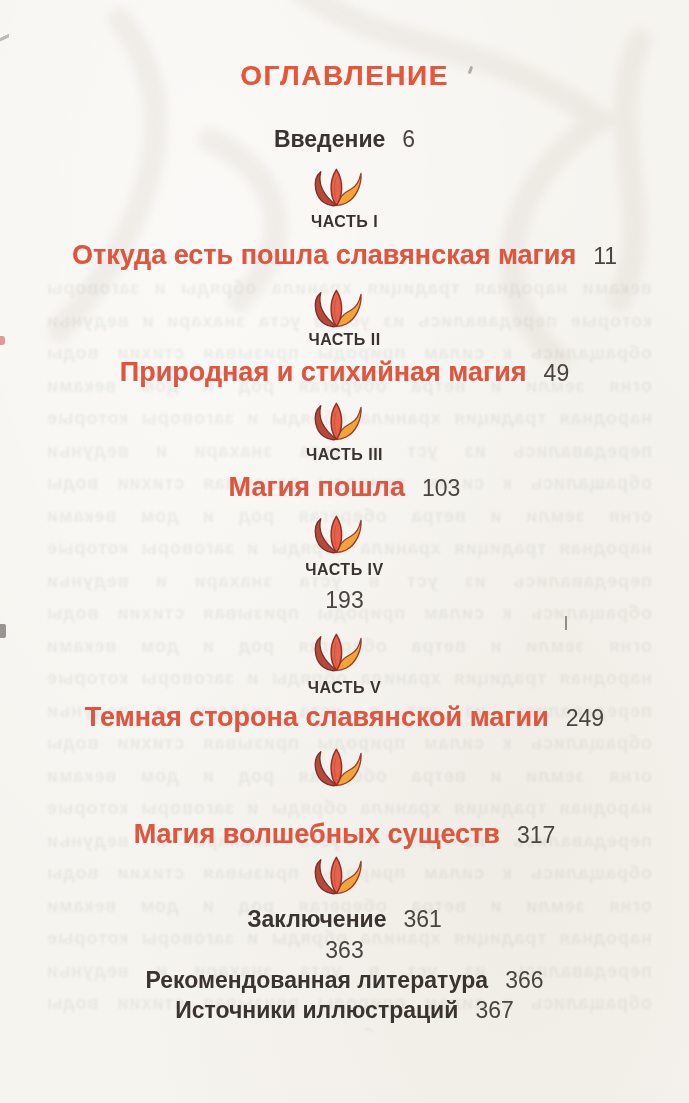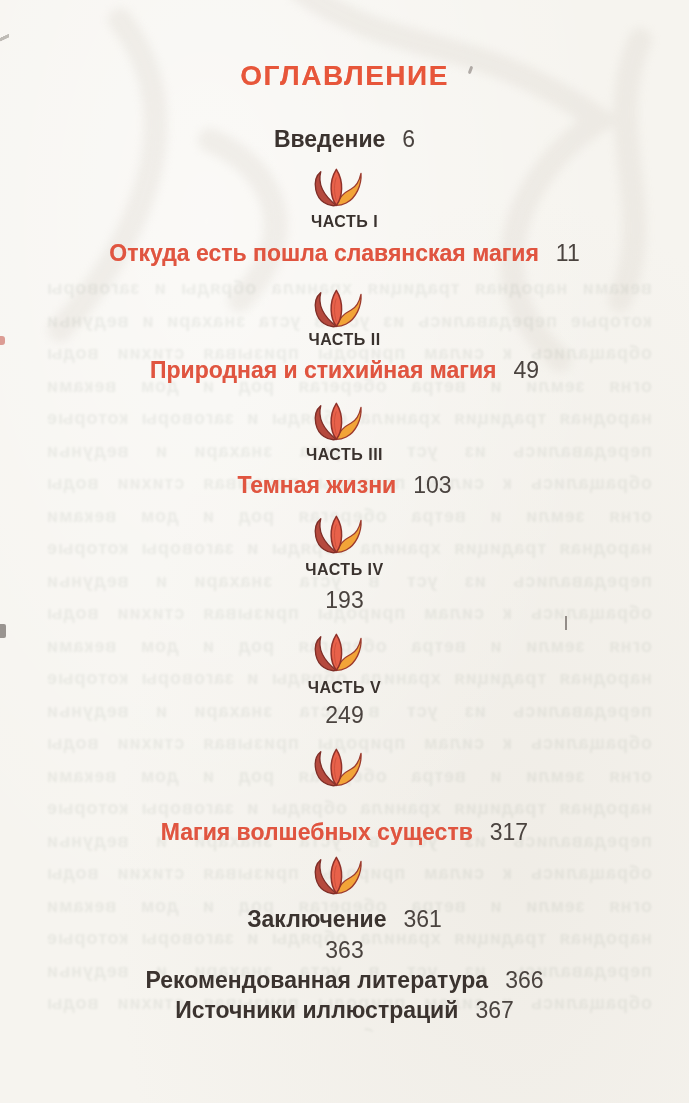--- a/index.html
+++ b/index.html
@@ -44,21 +44,21 @@
   .page-title {
     position:absolute; left:0; width:100%;
     text-align:center;
     font-size:28px; font-weight:700; letter-spacing:1.5px;
     color:#e7563a;
     text-shadow:0 0 .5px rgba(231,86,58,.55);
   }
   .entry-label { font-size:23px; font-weight:700; color:#3b332f; }
   .entry-page  { font-size:23px; font-weight:400; color:#4a433f; }
   .part-label  { font-size:16px; font-weight:700; letter-spacing:.5px; color:#3a322e; }
-  .part-title  { font-size:23px; font-weight:700; color:#e05540; text-shadow:0 0 .5px rgba(224,85,64,.45); }
+  .part-title  { font-size:27px; font-weight:700; color:#e05540; text-shadow:0 0 .5px rgba(224,85,64,.45); }
   .flower {
     position:absolute; left:311px; width:54px; height:46px;
     display:flex; justify-content:center; align-items:center;
   }
   .flower svg { width:54px; height:46px; }
   .artifact { position:absolute; pointer-events:none; }
   .a-scratch { top:28px; left:0; width:9px; height:20px;
     background:linear-gradient(155deg, transparent 40%, rgba(120,115,108,.45) 42%, rgba(120,115,108,.45) 55%, transparent 57%); }
   .a-red-dot { top:336px; left:0; width:5px; height:9px; background:rgba(196,82,70,.55); border-radius:0 3px 3px 0; }
   .a-dark-dash { top:624px; left:0; width:6px; height:14px; background:rgba(60,52,48,.5); border-radius:0 2px 2px 0; }
@@ -130,21 +130,21 @@
 
   <div class="flower" style="top:400px">
       <svg>
         <use href="#flower"></use>
       </svg>
     </div>
   <div class="line" style="top:446px">
     <span class="part-label">ЧАСТЬ III</span>
   </div>
   <div class="line" style="top:472px">
-    <span class="part-title">Темная жизни</span>
+    <span class="part-title">Магия пошла</span>
     <span class="entry-page">103</span>
   </div>
 
   <div class="flower" style="top:513px">
       <svg>
         <use href="#flower"></use>
       </svg>
     </div>
   <div class="line" style="top:561px">
     <span class="part-label">ЧАСТЬ IV</span>
@@ -155,20 +155,21 @@
 
   <div class="flower" style="top:631px">
       <svg>
         <use href="#flower"></use>
       </svg>
     </div>
   <div class="line" style="top:679px">
     <span class="part-label">ЧАСТЬ V</span>
   </div>
   <div class="line" style="top:702px">
+    <span class="part-title">Темная сторона славянской магии</span>
     <span class="entry-page">249</span>
   </div>
 
   <div class="flower" style="top:746px">
       <svg>
         <use href="#flower"></use>
       </svg>
     </div>
   <div class="line" style="top:819px">
     <span class="part-title">Магия волшебных существ</span>

